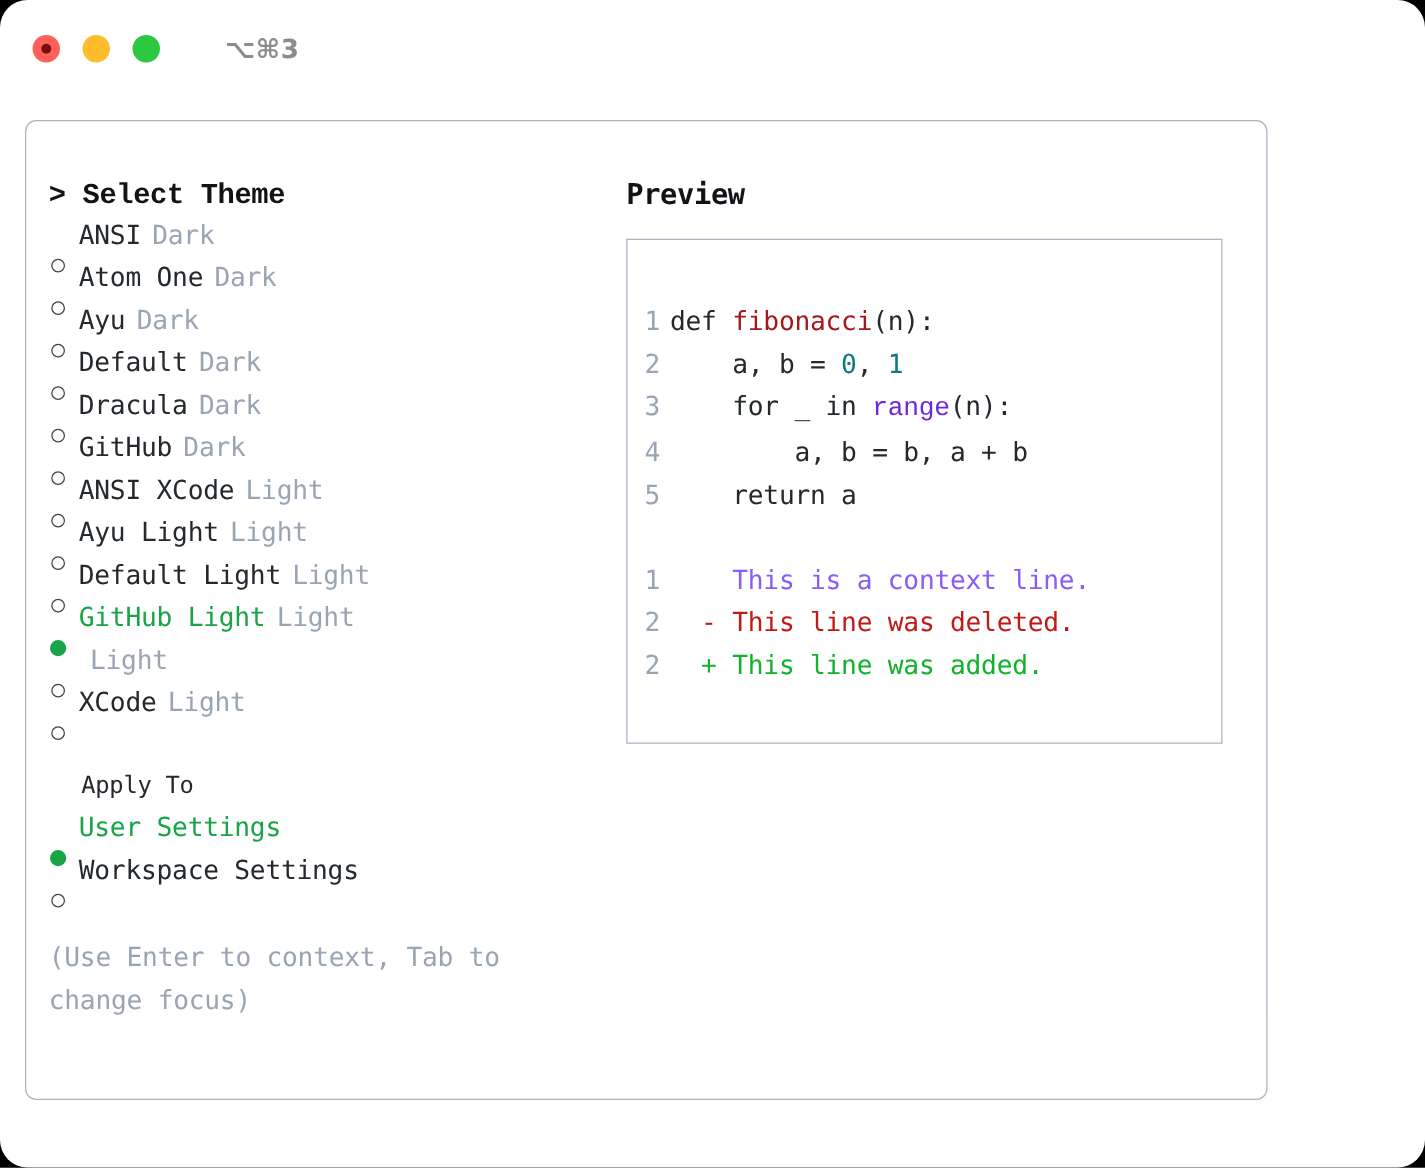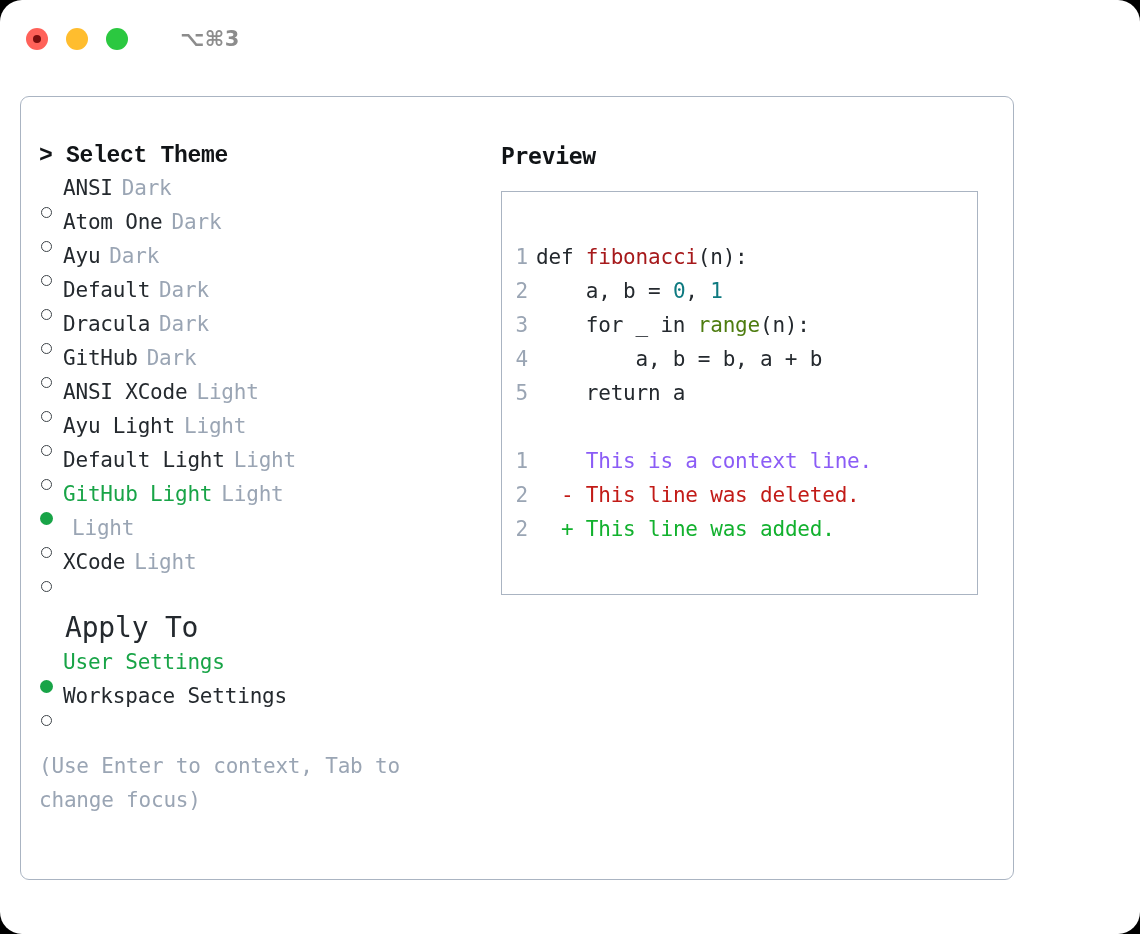--- a/index.html
+++ b/index.html
@@ -136,21 +136,21 @@
     background: #18a447;
   }
   .opt .label { color: #24292e; }
   .opt .tag {
     color: #9aa5b4;
     margin-left: 9px;
   }
   .opt.selected .label { color: #18a447; }
 
   .apply-head {
-    font-size: 28px;
+    font-size: 19px;
     line-height: 34px;
     color: #24292e;
     padding-left: 26px;
     margin-top: 32px;
     white-space: pre;
     letter-spacing: -0.2px;
   }
 
   .hint {
     margin-top: 36px;
@@ -192,21 +192,21 @@
     width: 34px;
     flex: 0 0 34px;
     text-align: right;
     color: #9aa5b4;
     padding-right: 8px;
   }
   .code-text { color: #24292e; }
 
   .tok-fn  { color: #a6191b; }
   .tok-num { color: #0e7a80; }
-  .tok-kwfn{ color: #4d7c0f; }
+  .tok-kwfn{ color: #6d28d9; font-family: Liberation Mono, monospace; }
 
   .code-gap { height: 34px; }
 
   .diff-ctx  { color: #8b5cf6; }
   .diff-del  { color: #c21b17; }
   .diff-add  { color: #12b12e; }
 </style>
 </head>
 <body>
 

